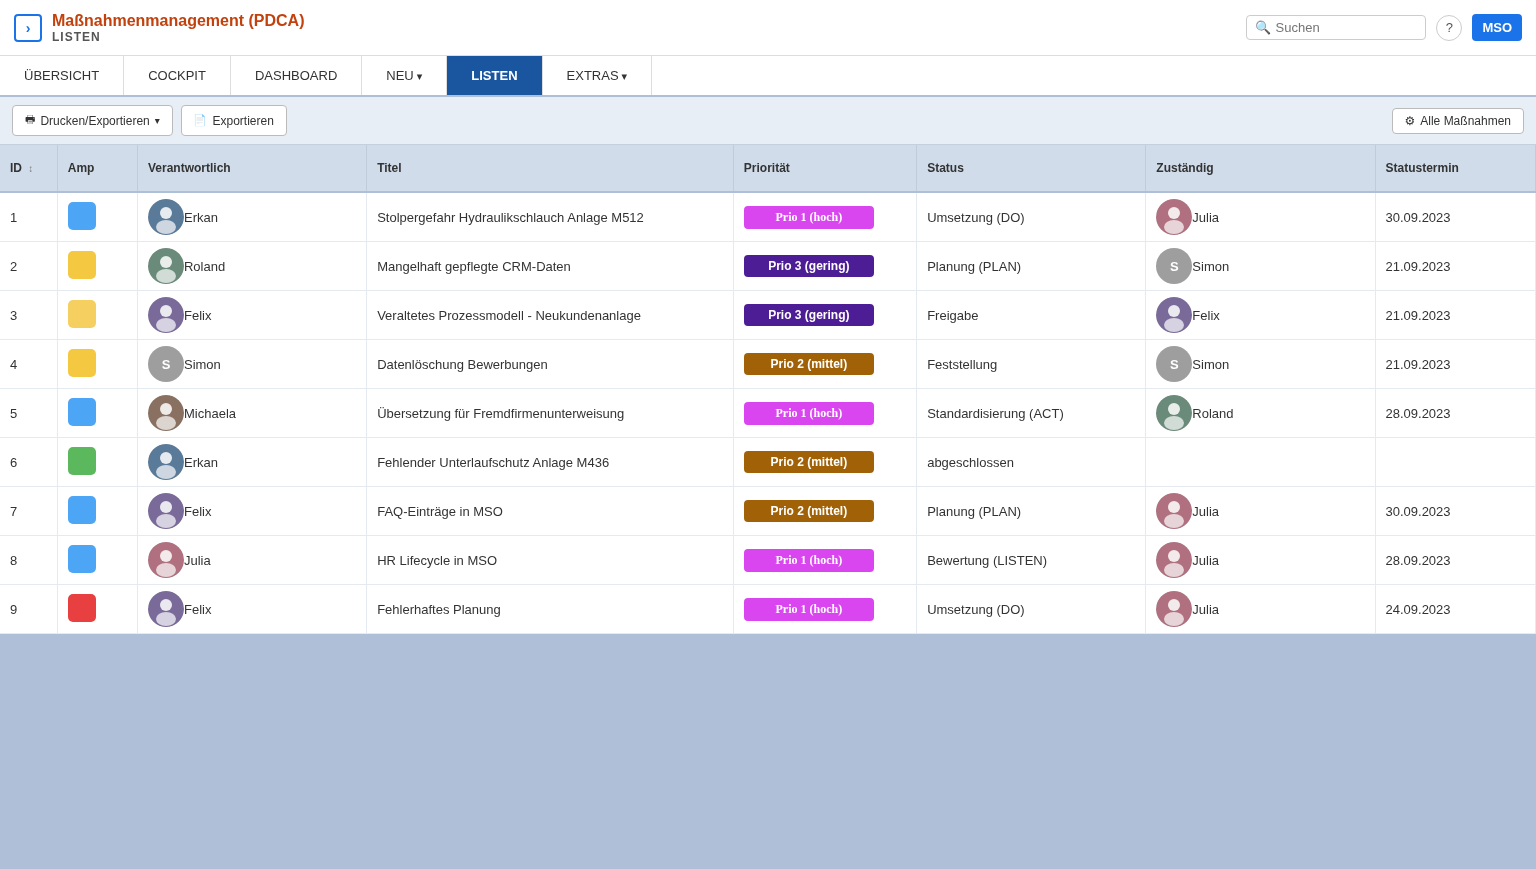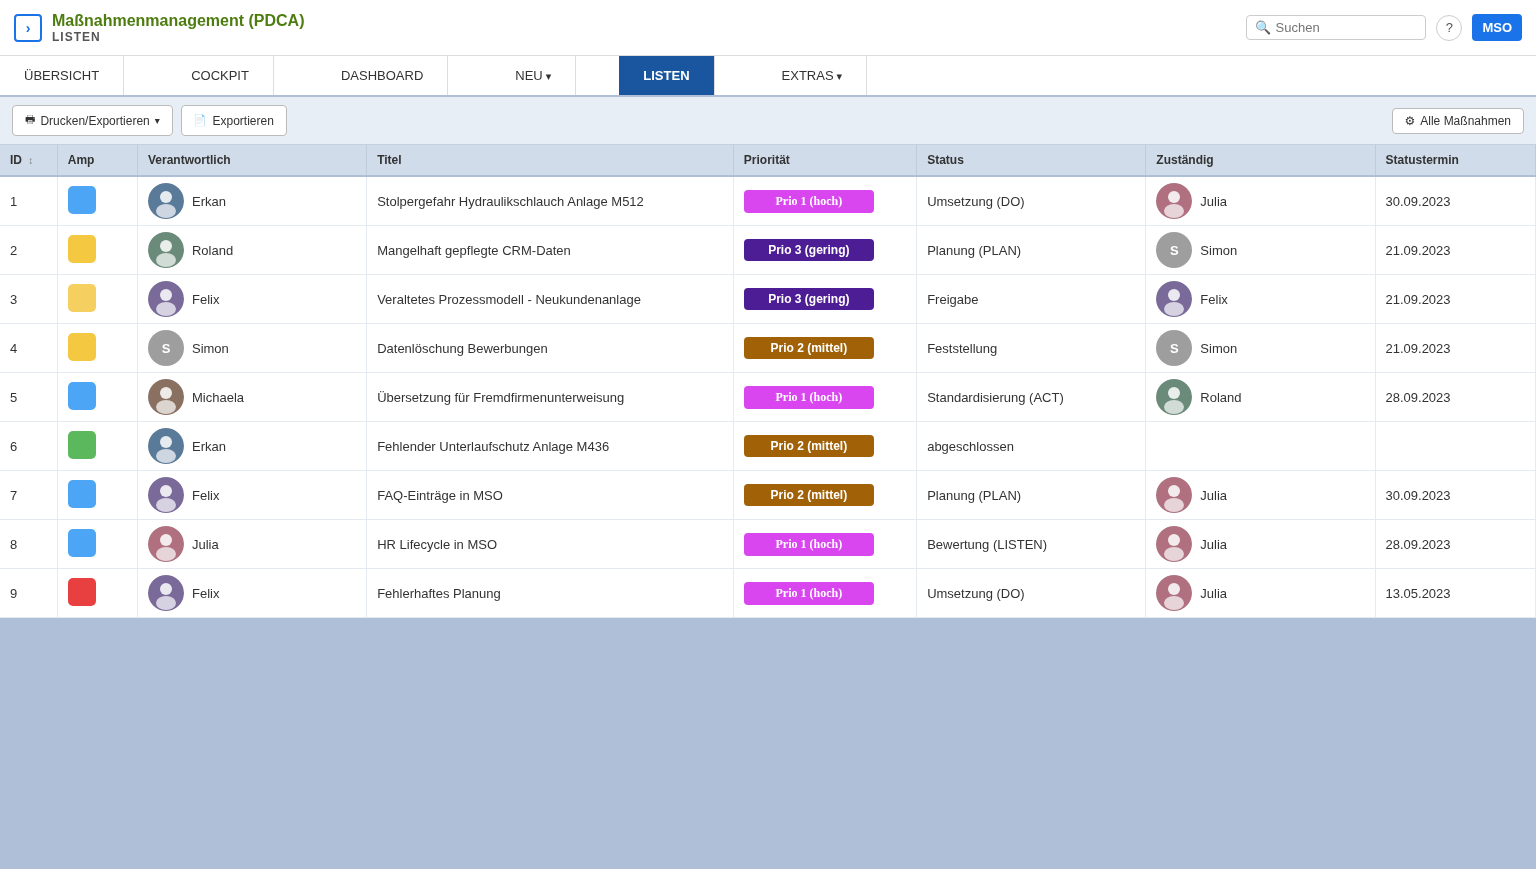--- a/index.html
+++ b/index.html
@@ -16,21 +16,21 @@
     }
     .header-arrow {
       width: 28px; height: 28px;
       border: 2px solid #1a73e8;
       border-radius: 4px;
       display: flex; align-items: center; justify-content: center;
       color: #1a73e8; font-weight: bold; font-size: 14px;
       margin-right: 10px; cursor: pointer;
     }
     .header-title { flex: 1; }
-    .header-title .main-title { font-size: 16px; font-weight: bold; color: #4d7c0f; }
+    .header-title .main-title { font-size: 16px; font-weight: bold; color: #c2410c; }
     .header-title .sub-title { font-size: 12px; color: #555; font-weight: bold; letter-spacing: 1px; }
     .header-right { display: flex; align-items: center; gap: 10px; }
     .search-box {
       display: flex; align-items: center;
       border: 1px solid #ccc; border-radius: 4px;
       padding: 4px 8px; background: white;
       width: 180px;
     }
     .search-box input {
       border: none; outline: none; font-size: 13px; width: 100%;
@@ -43,21 +43,20 @@
     }
     .mso-logo {
       background: #1a73e8; color: white; font-weight: bold;
       padding: 6px 10px; border-radius: 4px; font-size: 13px;
     }
 
     
     .nav-bar {
       display: flex; background: white;
       border-bottom: 2px solid #b0bfd8;
-      gap: 43px;
     }
     .nav-item {
       padding: 12px 24px; cursor: pointer; font-size: 13px;
       color: #333; border-right: 1px solid #ddd;
       font-weight: 500; white-space: nowrap;
     }
     .nav-item.active { background: #1a56a0; color: white; font-weight: bold; }
     .nav-item.dropdown::after { content: ' ▾'; font-size: 11px; }
 
     
@@ -78,21 +77,21 @@
       padding: 5px 12px; border: 1px solid #bbb;
       background: white; border-radius: 4px; cursor: pointer;
       font-size: 12px; color: #333;
     }
 
     
     .table-container { background: white; }
     table { width: 100%; border-collapse: collapse; }
     thead tr { background: #d0dcea; }
     thead th {
-      padding: 8px 10px; text-align: left; font-size: 12px;
+      padding: 16px 10px; text-align: left; font-size: 12px;
       font-weight: bold; color: #333; border-bottom: 2px solid #b0bfd8;
       border-right: 1px solid #c0ccd8;
     }
     tbody tr { border-bottom: 1px solid #e5eaf0; }
     tbody td { padding: 6px 10px; font-size: 13px; color: #333; vertical-align: middle; border-right: 1px solid #e5eaf0; }
 
     
     .col-id { width: 50px; }
     .col-amp { width: 70px; margin-top: 29px; }
     .col-verantwortlich { width: 200px; }
@@ -116,21 +115,21 @@
     .prio-badge {
       display: inline-block; padding: 4px 10px; border-radius: 4px;
       color: white; font-size: 12px; font-weight: bold; min-width: 130px;
       text-align: center;
     }
     .prio-1 { background: #d946ef; font-family: Liberation Serif, serif; }
     .prio-2 { background: #a16207; }
     .prio-3 { background: #4c1d95; }
 
     
-    .avatar-cell { display: flex; align-items: center; gap: 8px; }
+    .avatar-cell { display: flex; align-items: center; gap: 0; }
     .avatar {
       width: 36px; height: 36px; border-radius: 50%;
       background: #ccc; display: flex; align-items: center; justify-content: center;
       font-size: 13px; font-weight: bold; color: white; overflow: hidden;
       flex-shrink: 0;
     }
     .avatar-label { font-size: 13px; color: #333; }
 
     
     .sort-icon { font-size: 10px; color: #777; margin-left: 3px; cursor: pointer; }
@@ -452,19 +451,19 @@
               <div class="avatar">
                 <svg width="36" height="36" viewBox="0 0 36 36" xmlns="http://www.w3.org/2000/svg">
     <circle cx="18" cy="18" r="18" fill="#b07080"></circle>
     <circle cx="18" cy="14" r="6" fill="rgba(255,255,255,0.85)"></circle>
     <ellipse cx="18" cy="28" rx="10" ry="7" fill="rgba(255,255,255,0.7)"></ellipse>
   </svg>
               </div>
               <span class="avatar-label">Julia</span>
             </div>
           </td>
-          <td class="col-statustermin">13.05.2023</td>
+          <td class="col-statustermin">24.09.2023</td>
         </tr>
       </tbody>
   </table>
 </div>
 
 <div class="bg-area"></div>
 
 </body></html>

